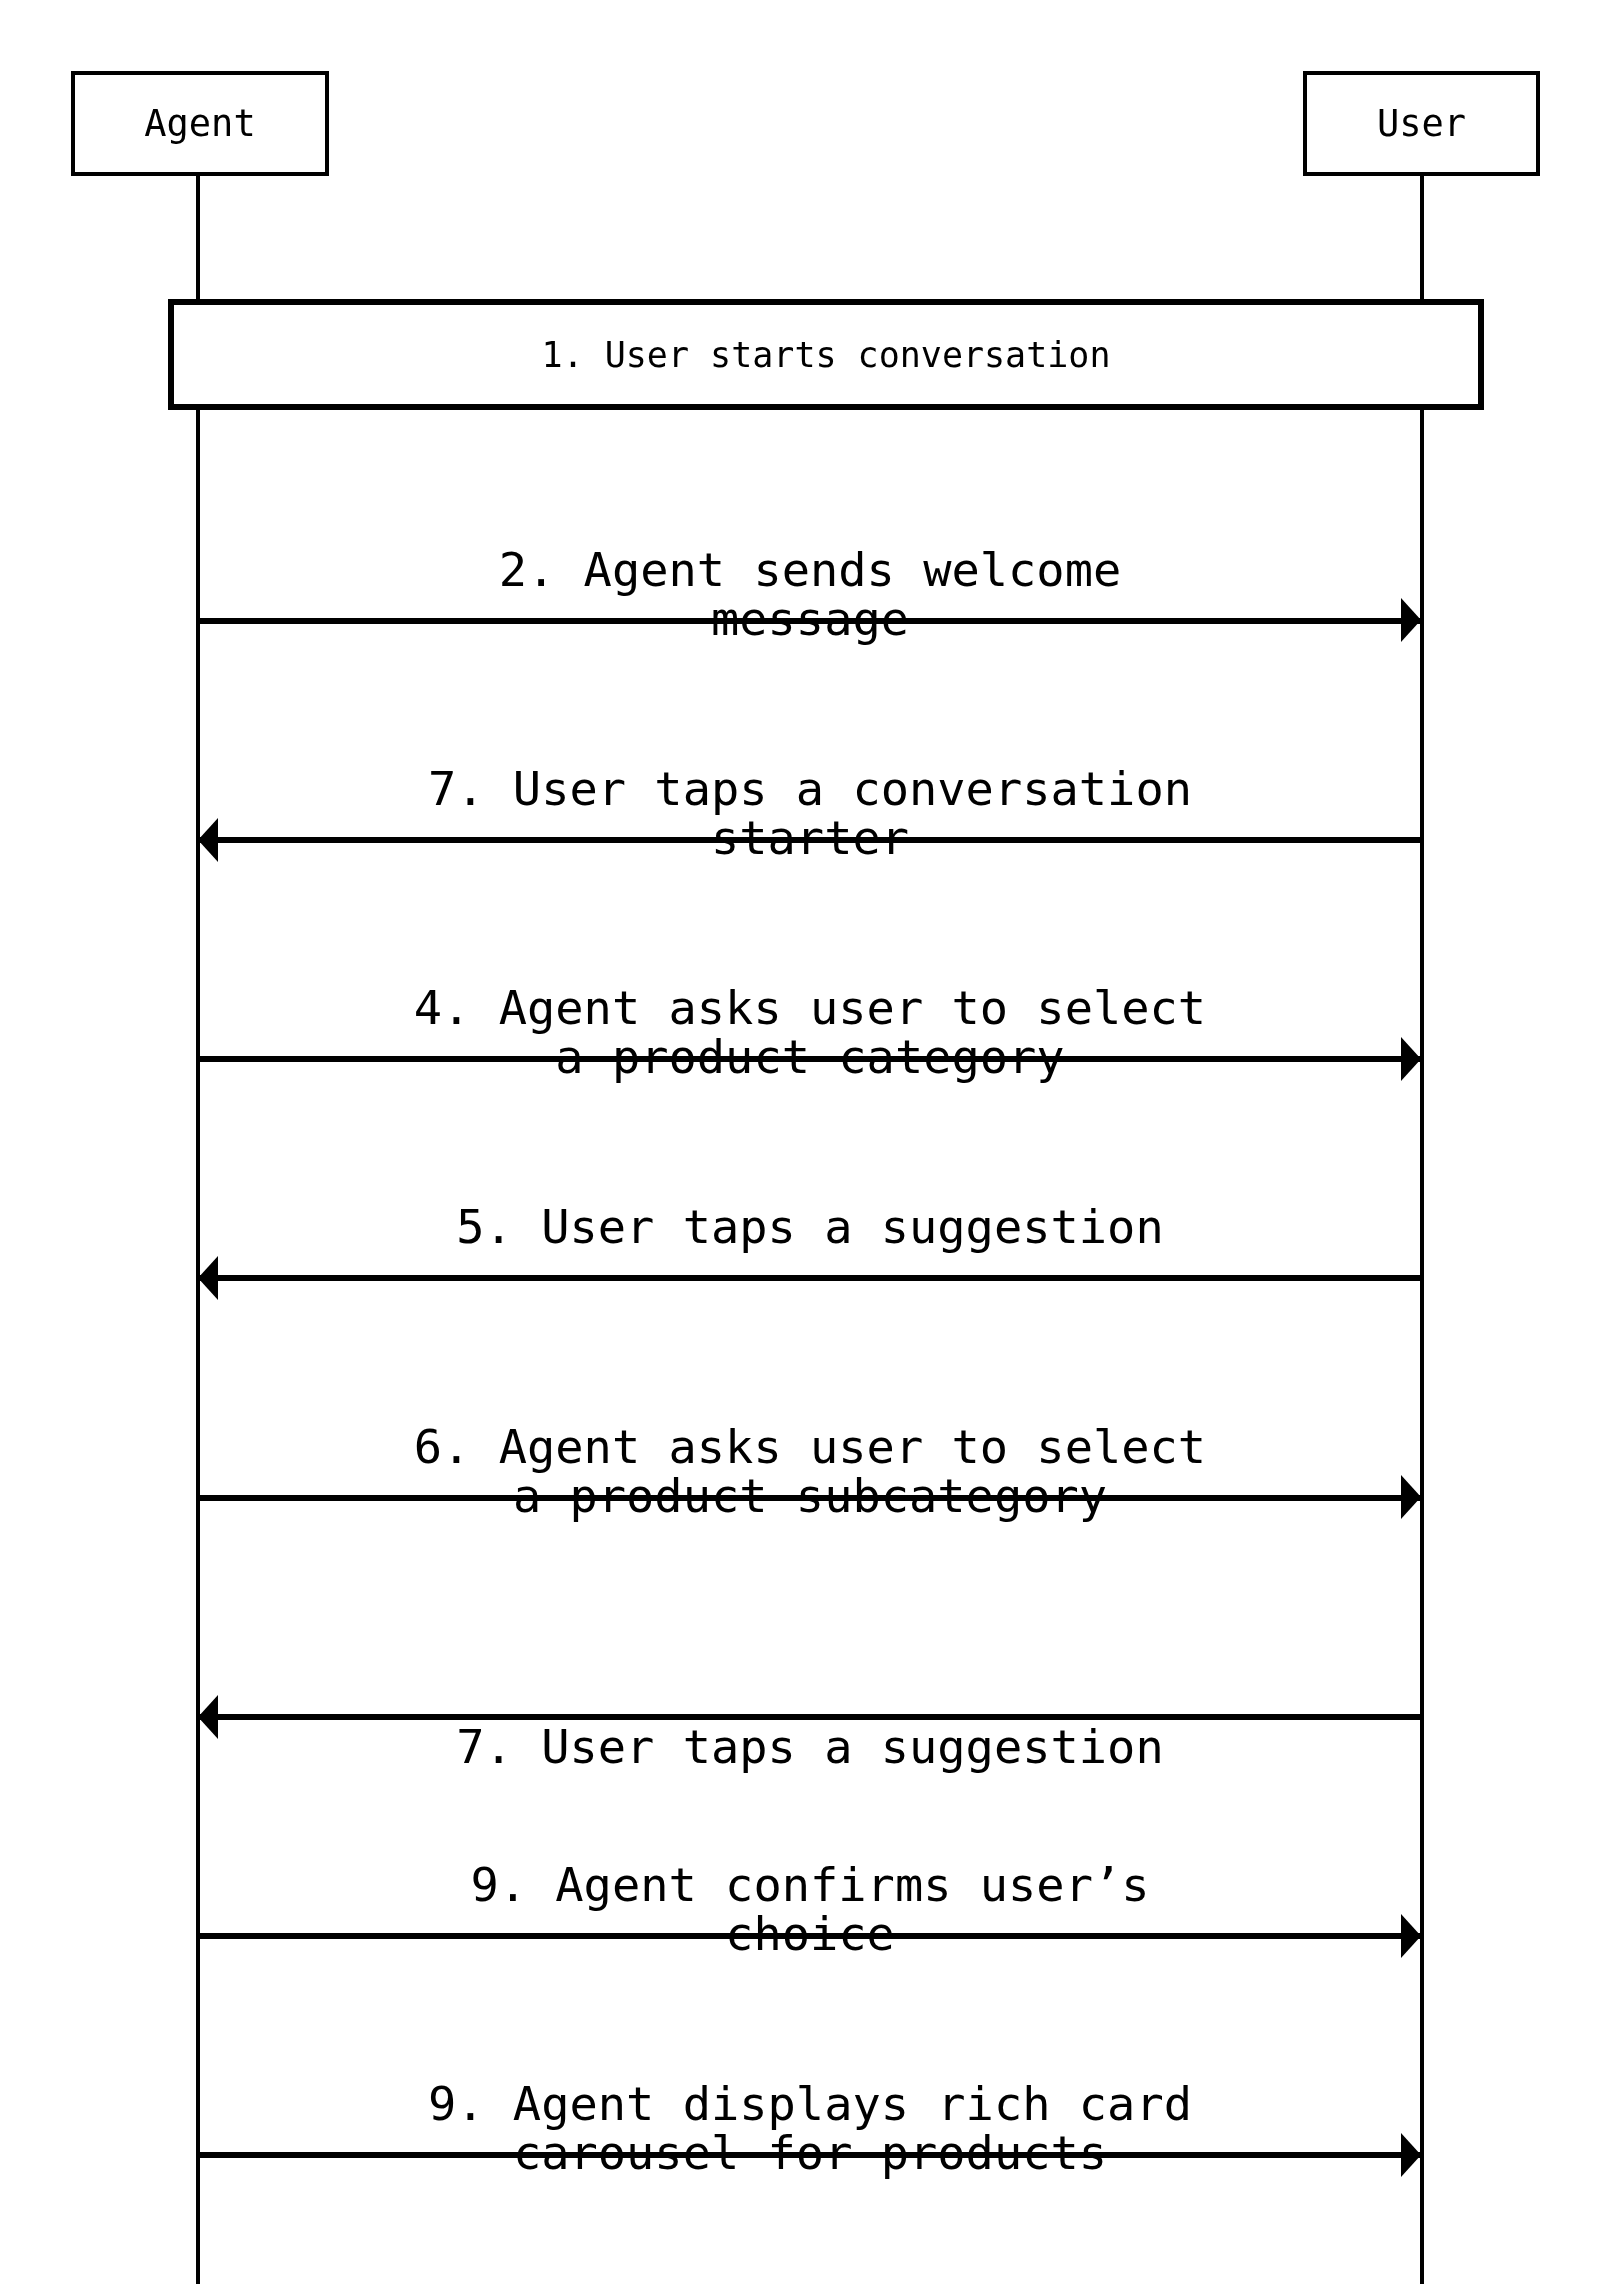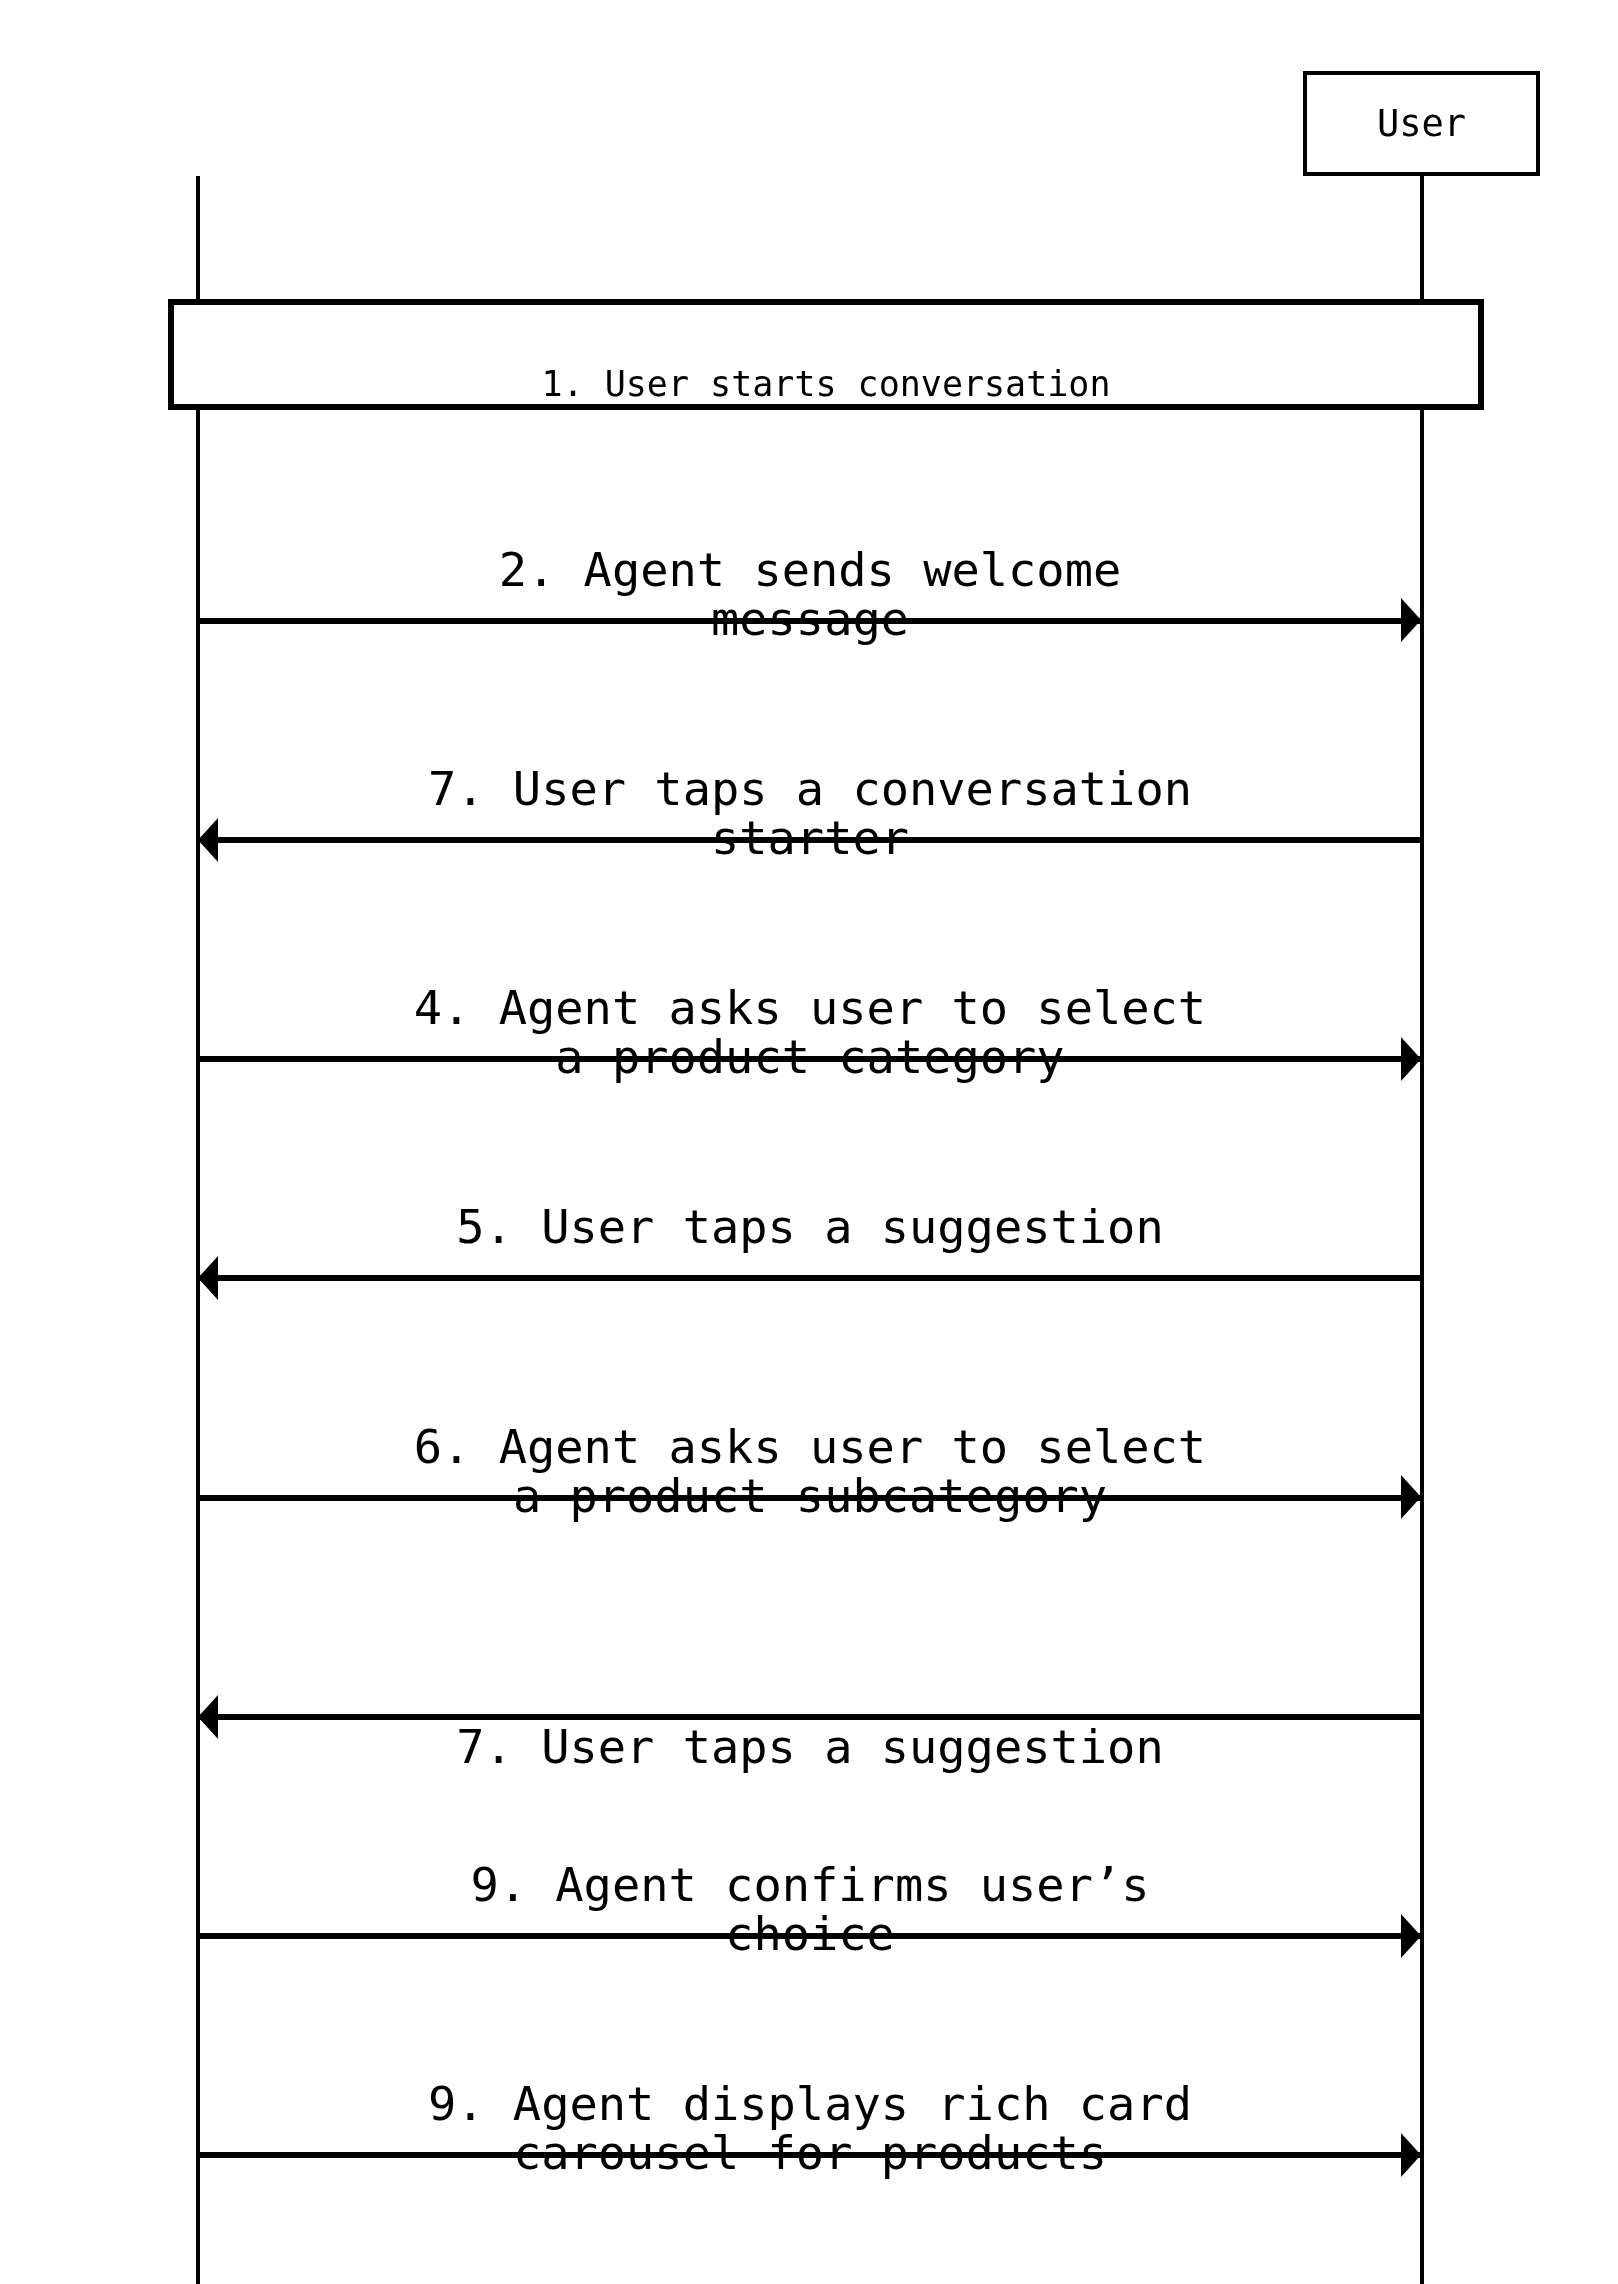--- a/index.html
+++ b/index.html
@@ -74,25 +74,28 @@
   .msg-arrowhead.dir-left  { border-right: 20px solid #000000; }
 </style>
 </head>
 <body>
 
 <div id="canvas">
 
   <div class="lifeline" style="left:196px; top:176px; height:3013px;"></div>
   <div class="lifeline" style="left:1420px; top:176px; height:3013px;"></div>
 
+  <div class="actor-box" style="left:71px; top:71px; width:258px; height:105px;">
+    <span>Agent</span>
+  </div>
   <div class="actor-box" style="left:1303px; top:71px; width:237px; height:105px;">
     <span>User</span>
   </div>
 
-  <div class="banner" style="left:168px; top:299px; width:1316px; height:111px;align-items:flex-end;">
+  <div class="banner" style="left:168px; top:299px; width:1316px; height:111px;">
     <span>1. User starts conversation</span>
   </div>
 
   <div id="messages">
   <div class="message">
     <div class="msg-label" style="left: 810px; top: 545px;">2. Agent sends welcome message</div>
     <div class="msg-line" style="left: 198px; width: 1223px; top: 618px;"></div>
     <div class="msg-arrowhead dir-right" style="top: 598px; left: 1401px;"></div>
   </div>
 

